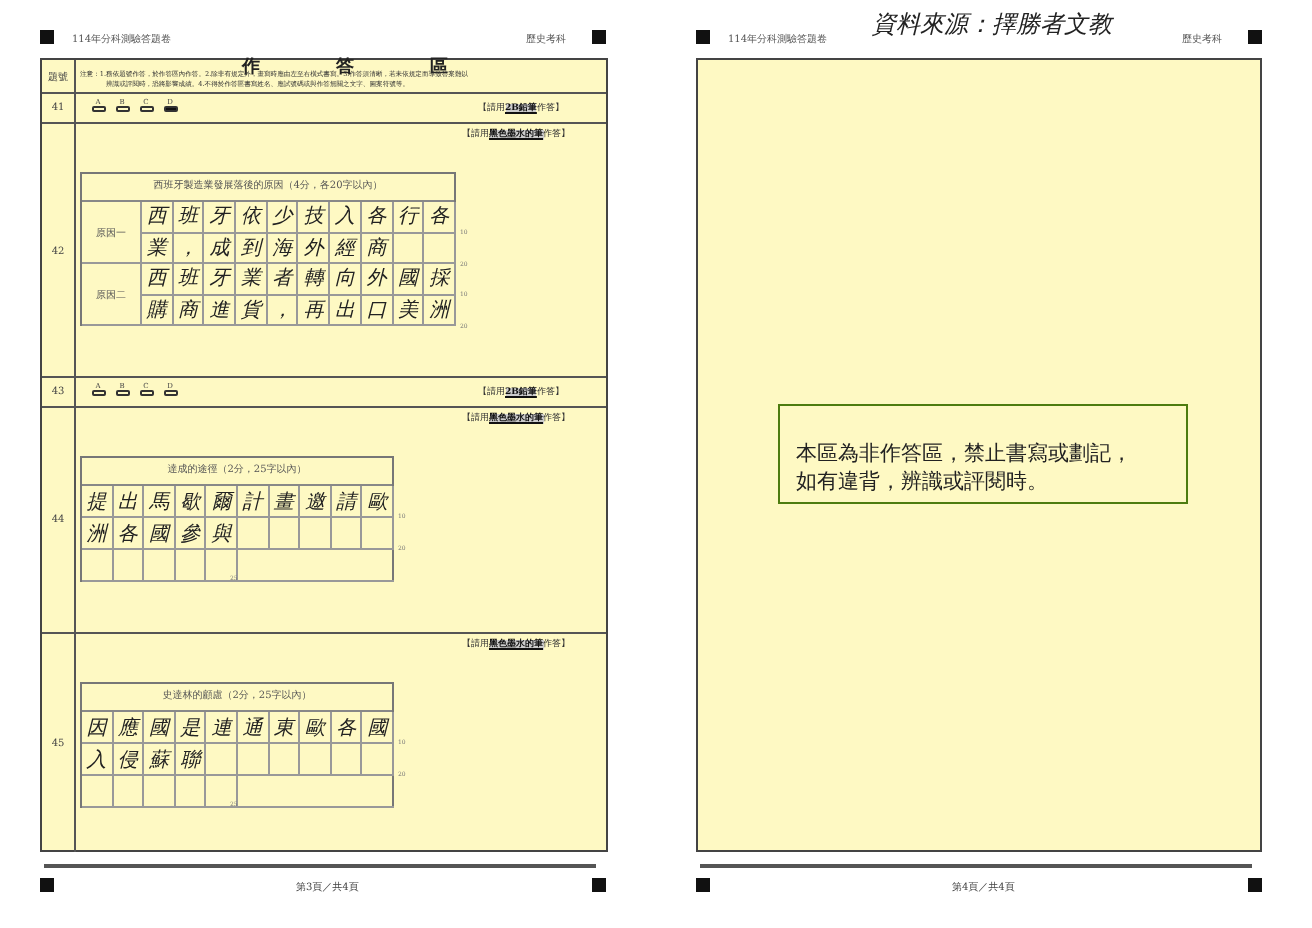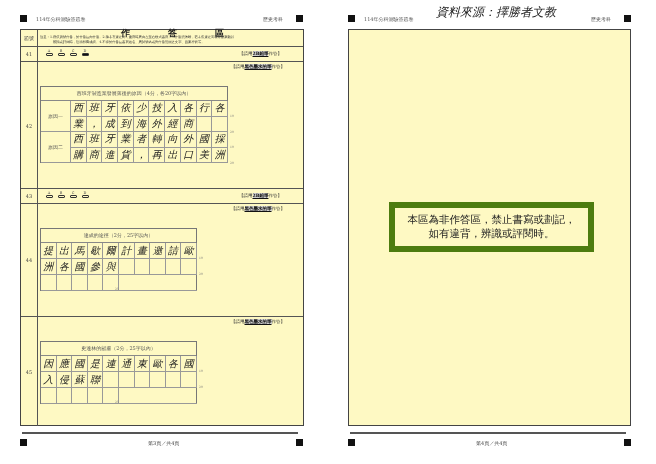--- a/index.html
+++ b/index.html
@@ -18,21 +18,21 @@
   .instr b { background: #ccc; color: #111; text-decoration: underline; }
   .bubble { position: absolute; width: 8px; font-size: 3.5px; text-align: center; color: #444; }
   .bubble .ov { display: block; width: 7px; height: 3px; border: 0.7px solid #333; margin: 0 auto; border-radius: 1px; }
   .bubble .ov.filled { background: #111; }
   .ansbox { position: absolute; border: 1px solid #777; }
   .ansbox .title { position: absolute; left: 0; right: 0; top: 0; font-size: 5px; color: #555; text-align: center; border-bottom: 1px solid #888; }
   .grid { position: absolute; display: grid; }
   .cell { border-right: 1px solid #999; border-bottom: 1px solid #999; font-family: "DejaVu Sans", sans-serif; font-size: 10px; color: #222; display: flex; align-items: center; justify-content: center; font-style: italic; }
   .rowlabel { position: absolute; font-size: 5px; color: #555; display: flex; align-items: center; justify-content: center; border-right: 1px solid #999; border-bottom: 1px solid #999; }
   .tick { position: absolute; font-size: 3px; color: #777; }
-  .notice { position: absolute; border: 6px solid #4d7c0f; font-family: "DejaVu Sans", sans-serif; font-size: 10.5px; line-height: 14px; color: #222; padding: 4px 8px; text-align: center; }
+  .notice { position: absolute; border: 1px solid #4d7c0f; font-family: "DejaVu Sans", sans-serif; font-size: 10.5px; line-height: 14px; color: #222; padding: 17px 8px; }
   .footer-line { position: absolute; height: 2px; background: #555; }
   .footer-text { position: absolute; font-size: 5px; color: #444; }
   .handwritten { position: absolute; font-family: "DejaVu Serif", serif; font-style: italic; font-size: 12px; color: #222; white-space: nowrap; }
   .zone-title { position: absolute; font-size: 9px; font-weight: bold; letter-spacing: 38px; color: #222; }
 </style>
 </head>
 <body>
 
 <div class="page left">
   <div class="sq" style="left:20px;top:15px;"></div>

